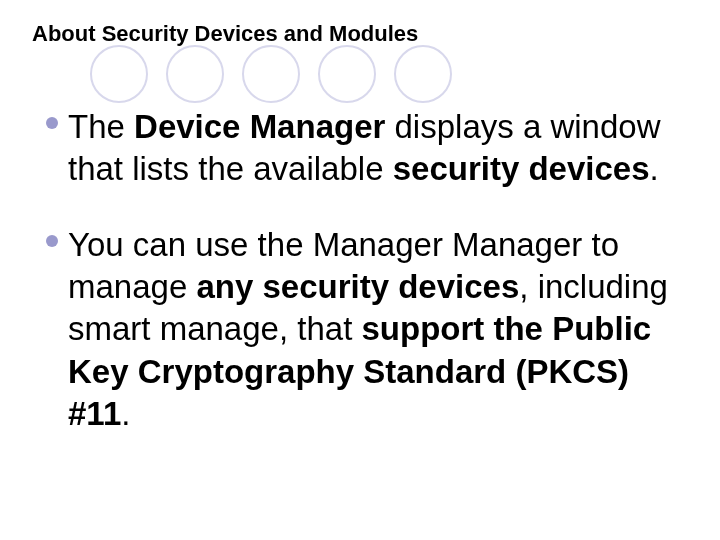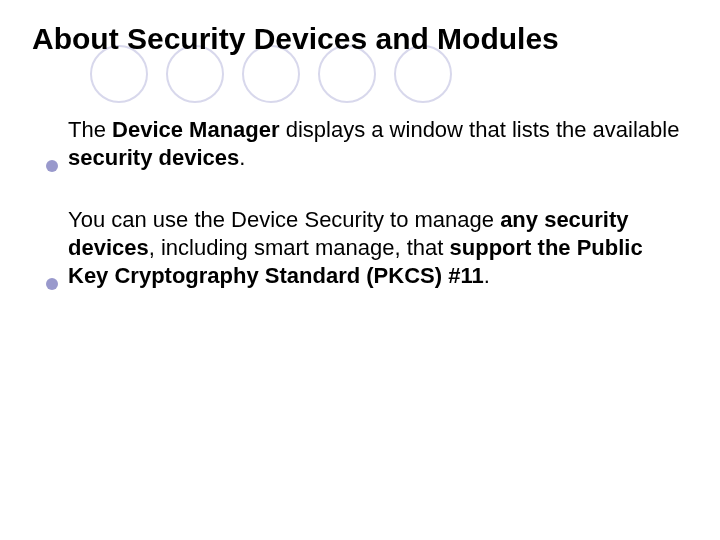--- a/index.html
+++ b/index.html
@@ -25,34 +25,34 @@
       border-radius: 50%;
       border: 2px solid #d8d8ec;
       background: transparent;
     }
     .content {
       position: relative;
       z-index: 1;
       padding: 20px 38px 0 32px;
     }
     .title {
-      font-size: 30px;
+      font-size: 22px;
       font-weight: bold;
       color: #000;
       line-height: 1.25;
       margin-bottom: 58px;
     }
     .bullets {
       padding-left: 14px;
     }
     .bullet-item {
       display: flex;
-      align-items: flex-end;
+      align-items: flex-start;
       margin-bottom: 34px;
-      font-size: 22px;
+      font-size: 33px;
       line-height: 1.28;
       color: #000;
     }
     .dot {
       width: 12px;
       height: 12px;
       border-radius: 50%;
       background: #9999cc;
       flex-shrink: 0;
       margin-top: 11px;
@@ -82,18 +82,18 @@
     <div class="bullet-item">
       <div class="dot"></div>
       <div class="bullet-text">
         <span>The </span><span class="bold">Device Manager</span><span> displays a window that lists the available </span><span class="bold">security devices</span><span>.</span>
       </div>
     </div>
 
     <div class="bullet-item">
       <div class="dot"></div>
       <div class="bullet-text">
-        <span>You can use the Device Security to manage </span><span class="bold">any security devices</span><span>, including smart manage, that </span><span class="bold">support the Public Key Cryptography Standard (PKCS) #11</span><span>.</span>
+        <span>You can use the Manager Manager to manage </span><span class="bold">any security devices</span><span>, including smart manage, that </span><span class="bold">support the Public Key Cryptography Standard (PKCS) #11</span><span>.</span>
       </div>
     </div>
 
   </div>
 </div>
 
 </body></html>

